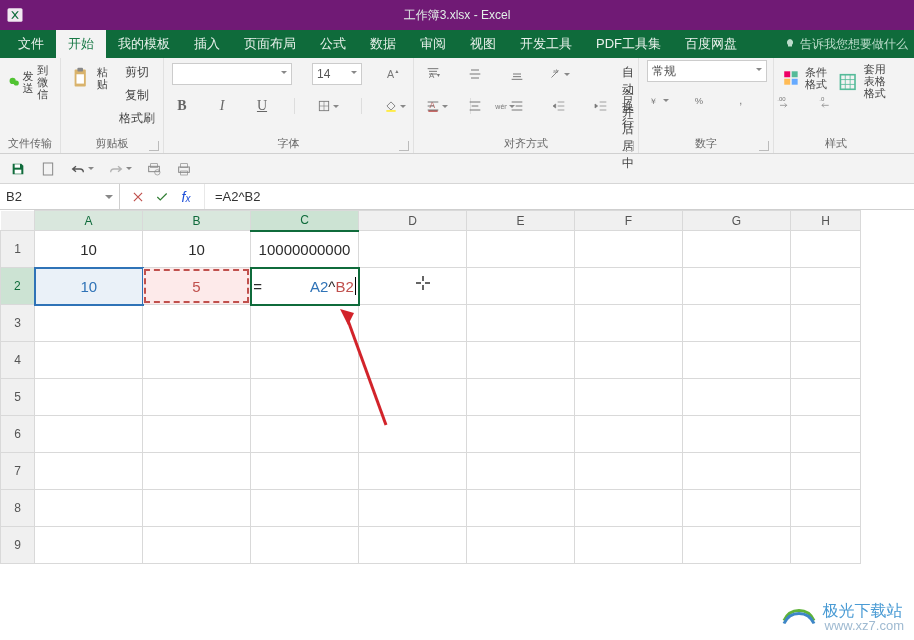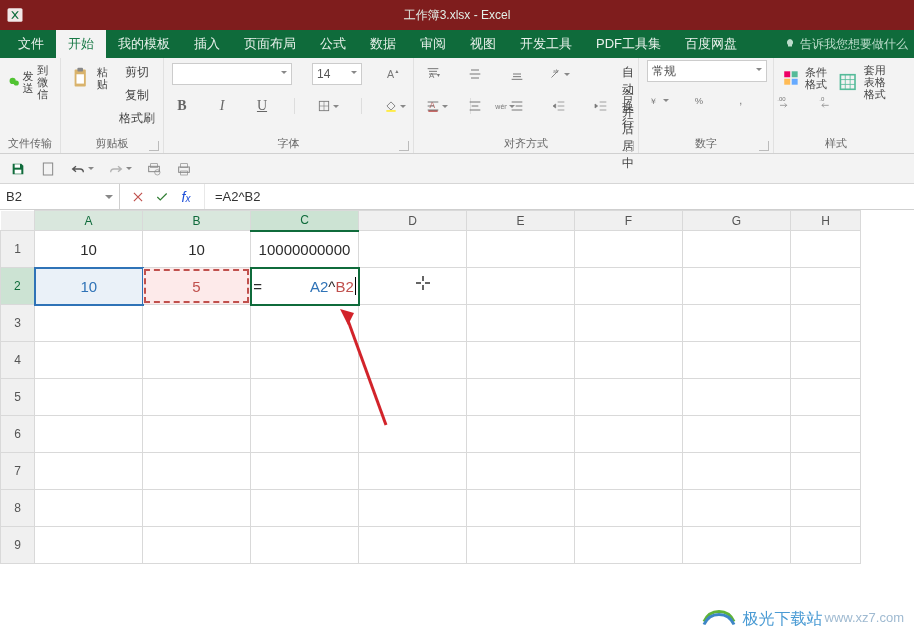--- a/index.html
+++ b/index.html
@@ -11,21 +11,21 @@
   font-size: 12px;
   background: #fff;
   color: #444;
   overflow: hidden;
   position: relative;
 }
 
 
 .title-bar {
   height: 30px;
-  background: #7f1d1d;
+  background: #701a75;
   color: #e8f1eb;
   display: flex;
   align-items: center;
   padding: 0 6px;
   position: relative;
 }
 .title-bar .excel-icon { width: 18px; height: 18px; margin-right: 6px; fill: #fff; }
 .title-bar .qat { display:flex; gap:6px; align-items:center; }
 .title-bar .qat .slot { width:14px; height:14px; opacity: .3; }
 .title-bar .title-center {
@@ -207,21 +207,21 @@
 
 
 .watermark{
   position:absolute; right:10px; bottom:8px;
   font-size:16px; color:#4a9bd4;
   display:flex; align-items:center; gap:6px;
 }
 .watermark .logo svg{ width:36px; height:22px; }
 .watermark .cn{ color:#4a9bd4; }
 .watermark .url{ color:#9fbad1; font-size:13px; margin-left:2px;}
-.watermark .textcol{ display:flex; line-height:1;}
+.watermark .textcol{ display:flex; flex-direction:column; line-height:1;}
 </style>
 </head>
 <body>
 
 <div class="title-bar">
   <svg class="excel-icon" viewBox="0 0 24 24">
       <rect x="2" y="3" width="20" height="18" rx="2" fill="#fff" opacity=".9"></rect>
       <path d="M7 7l4 5-4 5h2l3-3.7L15 17h2l-4-5 4-5h-2l-3 3.7L9 7z" fill="#0f6b3b"></path>
     </svg>
   <div class="qat">
@@ -479,21 +479,21 @@
             <rect x="3" y="13" width="8" height="8" fill="#fb5"></rect>
             <rect x="13" y="13" width="8" height="8" fill="#6af"></rect>
           </svg>
         <span class="lbl">条件格式</span>
       </div>
       <div class="big-btn" style="width:52px;">
         <svg viewBox="0 0 24 24">
             <rect x="3" y="3" width="18" height="18" fill="none" stroke="#5b9" stroke-width="2"></rect>
             <path d="M3 9h18M3 15h18M9 3v18M15 3v18" stroke="#5b9"></path>
           </svg>
-        <span class="lbl" style="white-space:pre-line;">套用
+        <span class="lbl" style="white-space:pre-line;font-family:Liberation Mono, monospace;">套用
 表格格式</span>
       </div>
     </div>
     <div class="group-label">样式</div>
   </div>
 
 </div>
 
 <div class="qat-row">
   <div class="btn save">

